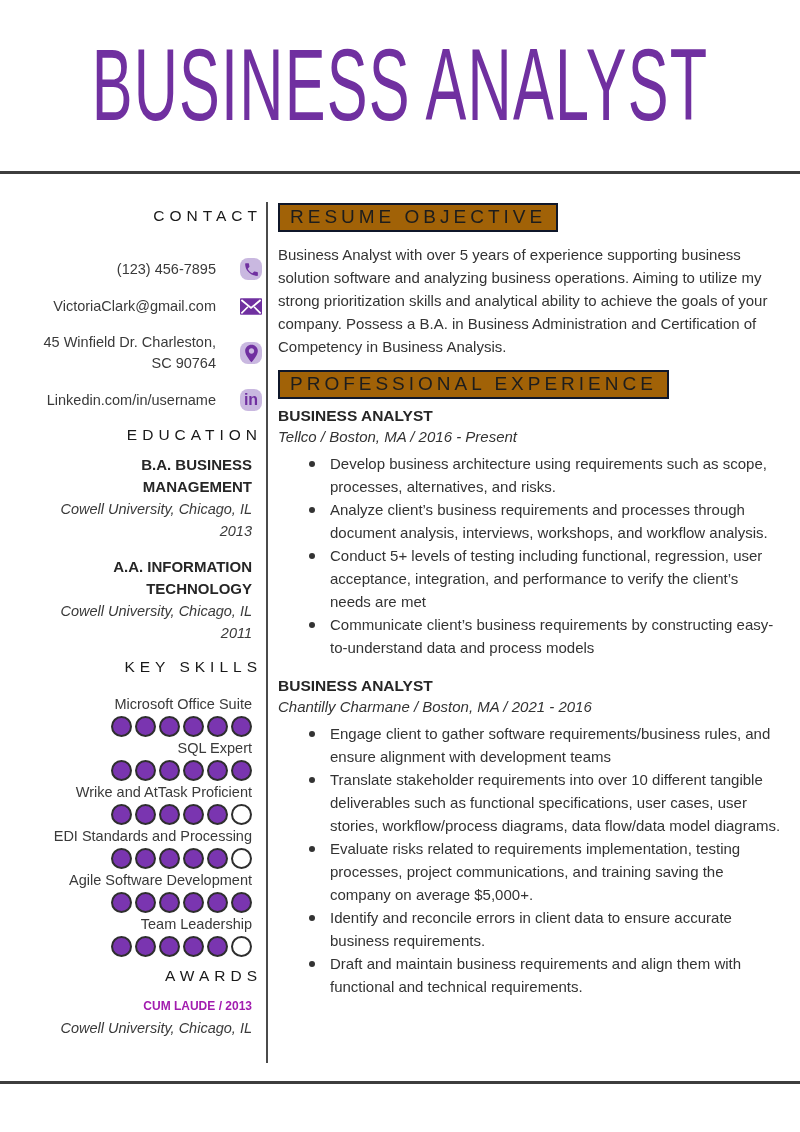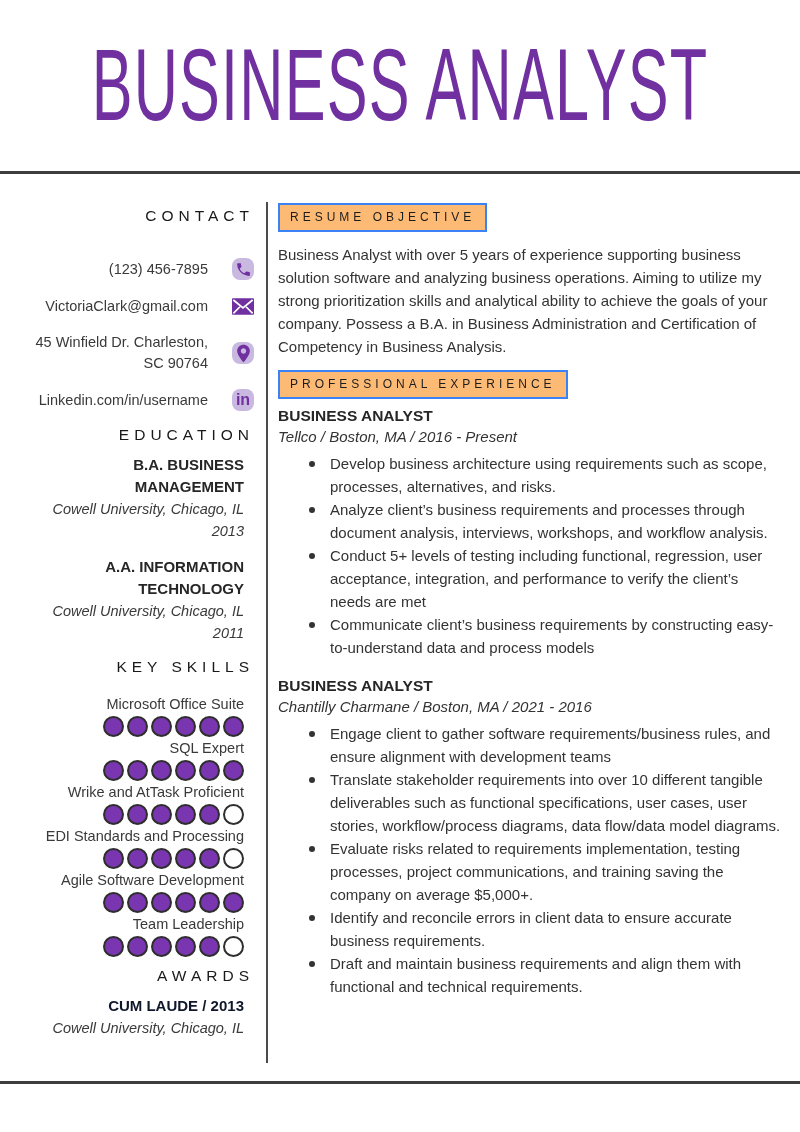--- a/index.html
+++ b/index.html
@@ -21,21 +21,21 @@
          letter-spacing:2px;white-space:nowrap;line-height:1;}
   .tagline-row{position:absolute;top:160px;left:0;width:800px;height:24px;
                display:flex;align-items:center;}
   .rule{height:3px;background:var(--line);}
   .rule-left{width:446px;}
   .rule-right{flex:1;}
   .tag-text{padding:0 16px;font-size:15px;letter-spacing:3px;word-spacing:8px;
             color:#3b3b3b;white-space:nowrap;}
 
   
-  .sidebar{position:absolute;left:4px;top:202px;width:250px;padding-top:5px;
+  .sidebar{position:absolute;left:12px;top:202px;width:250px;padding-top:5px;
            text-align:right;font-size:14.5px;color:#3a3a3a;}
   .side-heading{font-size:15.5px;letter-spacing:5px;color:#191919;line-height:18px;}
   .side-section.education{margin-top:6px;}
   .side-section.skills{margin-top:14px;}
   .side-section.awards{margin-top:10px;}
 
   .contact-list{margin-top:33px;padding-right:0;}
   .contact-row{display:flex;justify-content:flex-end;align-items:center;gap:24px;
                margin-bottom:15px;}
   .contact-text{max-width:195px;line-height:21px;}
@@ -54,32 +54,32 @@
   .edu-school,.edu-year{font-style:italic;line-height:22px;}
 
   .skills-list{margin-top:20px;padding-right:10px;}
   .skill-name{font-size:14.5px;line-height:16px;margin-bottom:4px;}
   .skill-dots{display:flex;justify-content:flex-end;gap:3px;height:21px;margin-bottom:3px;}
   .dot{width:21px;height:21px;border-radius:50%;border:2px solid #2e2e2e;}
   .dot.filled{background:#7A35B0;}
   .dot.empty{background:#ffffff;}
 
   .awards-list{margin-top:10px;padding-right:10px;}
-  .award-title{font-weight:700;color:#0f172a;font-size:15px;line-height:22px;padding-left:48px;}
+  .award-title{font-weight:700;color:#a21caf;font-size:12px;line-height:22px;padding-left:48px;}
   .award-school{font-style:italic;line-height:22px;}
 
   
   .vdivider{position:absolute;left:266px;top:202px;width:2px;height:861px;background:#4b4b4b;}
   .bottom-rule{position:absolute;left:0;top:1081px;width:800px;height:3px;background:var(--line);}
 
   
   .main{position:absolute;left:278px;top:203px;width:512px;font-size:15px;color:#333;}
-  .boxed-heading{display:inline-block;border:2px solid #3b82f6;padding:3px 10px 4px;
-                 font-size:12px;letter-spacing:4px;color:#1d1d1d;line-height:18px;
-                 background:#fdba74;}
+  .boxed-heading{display:inline-block;border:2px solid #0f172a;padding:3px 10px 4px;
+                 font-size:19px;letter-spacing:4px;color:#1d1d1d;line-height:18px;
+                 background:#a16207;}
   .boxed-heading.experience{margin-top:12px;}
   .objective-text{margin:11px 0 0;line-height:23px;}
   .job{margin-top:6px;}
   .job ~ .job{margin-top:16px;}
   .job-title{font-weight:700;color:#262626;font-size:15.5px;line-height:21px;}
   .job-meta{font-style:italic;line-height:21px;}
   .job-bullets{list-style:none;margin:5px 0 0;padding:0;}
   .job-bullets li{position:relative;padding-left:52px;padding-right:8px;line-height:23px;}
   .job-bullets li::before{content:"";position:absolute;left:31px;top:9px;width:6px;height:6px;
                           border-radius:50%;background:#333;}

